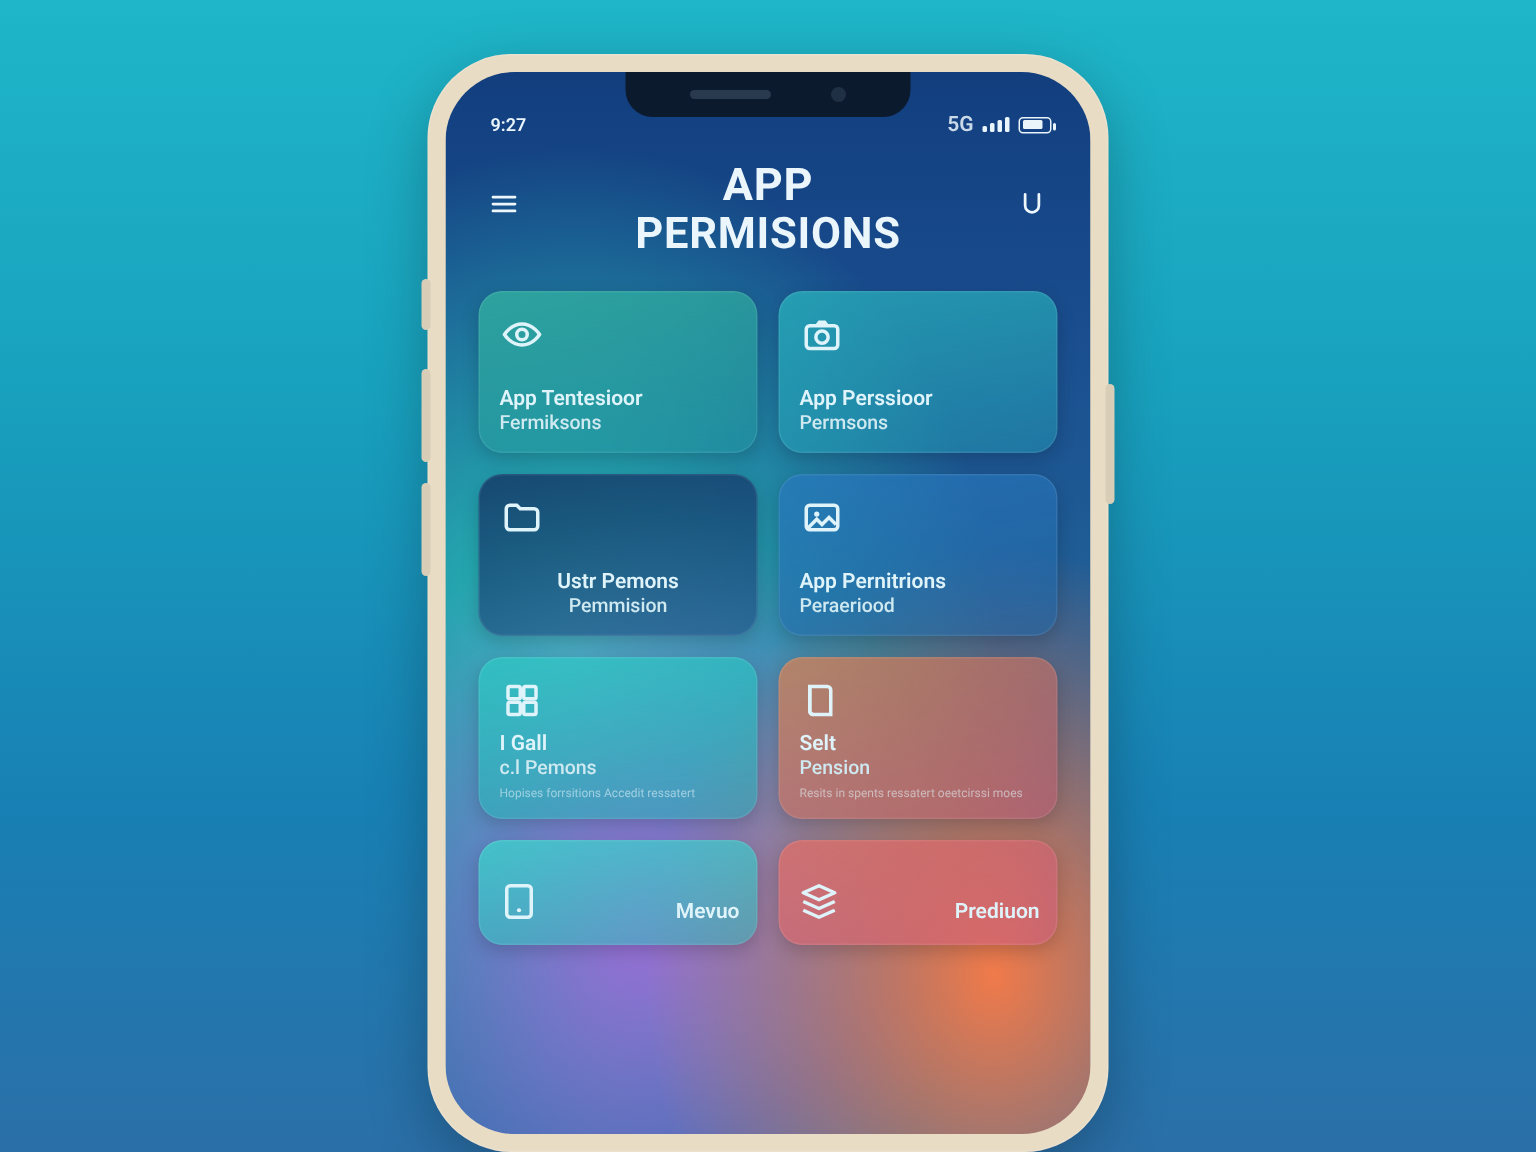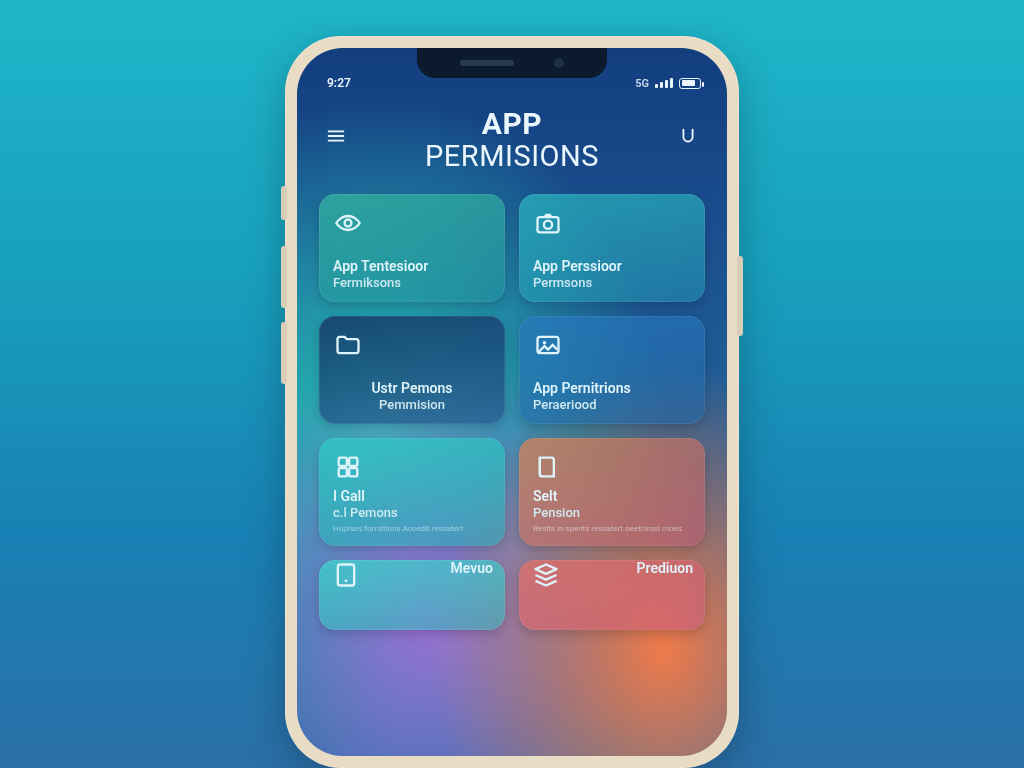--- a/index.html
+++ b/index.html
@@ -70,21 +70,21 @@
     position: relative; padding: 1.5px;
   }
   .battery::after { content:""; position:absolute; right:-4px; top:3px; width:2px; height:5px; background:#e9f4fb; border-radius:1px; }
   .battery div { width: 80%; height: 100%; background:#e9f4fb; border-radius:1px; }
   .content { position: absolute; inset: 0; padding: 50px 20px 0 20px; display: flex; flex-direction: column; }
   .nav-row { display: flex; align-items: center; justify-content: space-between; padding: 0 6px; }
   .hamburger, .u-icon { width: 26px; height: 26px; display: flex; align-items: center; justify-content: center; color: #eef7fc; }
   .hamburger svg, .u-icon svg { width: 22px; height: 22px; }
   .title-block { text-align: center; margin-top: 8px; }
   .title-block .l1 { font-size: 30px; font-weight: 700; letter-spacing: 0.5px; }
-  .title-block .l2 { font-size: 29px; font-weight: 400; letter-spacing: 0.5px; margin-top: -2px; text-transform: uppercase; }
+  .title-block .l2 { font-size: 29px; font-weight: 700; letter-spacing: 0.5px; margin-top: -2px; text-transform: uppercase; }
   .grid {
     margin-top: 21px;
     display: grid;
     grid-template-columns: 1fr 1fr;
     gap: 14px;
     padding: 0 2px;
   }
   .tile {
     border-radius: 16px;
     min-height: 108px;
@@ -104,42 +104,42 @@
 
   .c-teal1 { background: linear-gradient(170deg, rgba(51,181,160,0.75), rgba(33,144,158,0.55)); }
   .c-teal2 { background: linear-gradient(170deg, rgba(42,186,192,0.70), rgba(35,150,178,0.50)); }
   .c-navy  { background: linear-gradient(170deg, rgba(20,52,100,0.80), rgba(30,74,130,0.55)); text-align: center; }
   .c-blue  { background: linear-gradient(170deg, rgba(40,120,190,0.70), rgba(34,100,162,0.55)); }
   .c-cyan  { background: linear-gradient(170deg, rgba(46,200,196,0.75), rgba(40,170,180,0.55)); }
   .c-warm  { background: linear-gradient(150deg, rgba(220,130,80,0.72), rgba(180,90,120,0.55)); }
   .c-aqua  { background: linear-gradient(170deg, rgba(60,210,204,0.78), rgba(55,180,185,0.55)); }
   .c-pink  { background: linear-gradient(150deg, rgba(230,110,100,0.72), rgba(200,90,130,0.55)); }
 
-  .row4 .tile { min-height: 70px; padding: 0 12px; flex-direction: row; align-items: flex-start; gap: 10px; }
+  .row4 .tile { min-height: 70px; padding: 14px 12px; flex-direction: row; align-items: flex-end; gap: 10px; }
   .row4 .tile .labels .t1 { font-size: 14px; }
 </style>
 </head>
 <body>
 
 <div class="phone">
   <div class="side-btn sb1"></div>
   <div class="side-btn sb2"></div>
   <div class="side-btn sb3"></div>
   <div class="side-btn sb4"></div>
 
   <div class="screen">
     <div class="notch">
       <span class="speaker"></span>
       <span class="cam"></span>
     </div>
 
     <div class="status-bar">
       <span>9:27</span>
       <span class="status-right">
-        <span style="font-size:11px;opacity:.85">5G</span>
+        <span style="font-size:14px;opacity:.85">5G</span>
         <span class="signal">
             <i></i>
             <i></i>
             <i></i>
             <i></i>
           </span>
         <span class="battery">
             <div></div>
           </span>
       </span>

